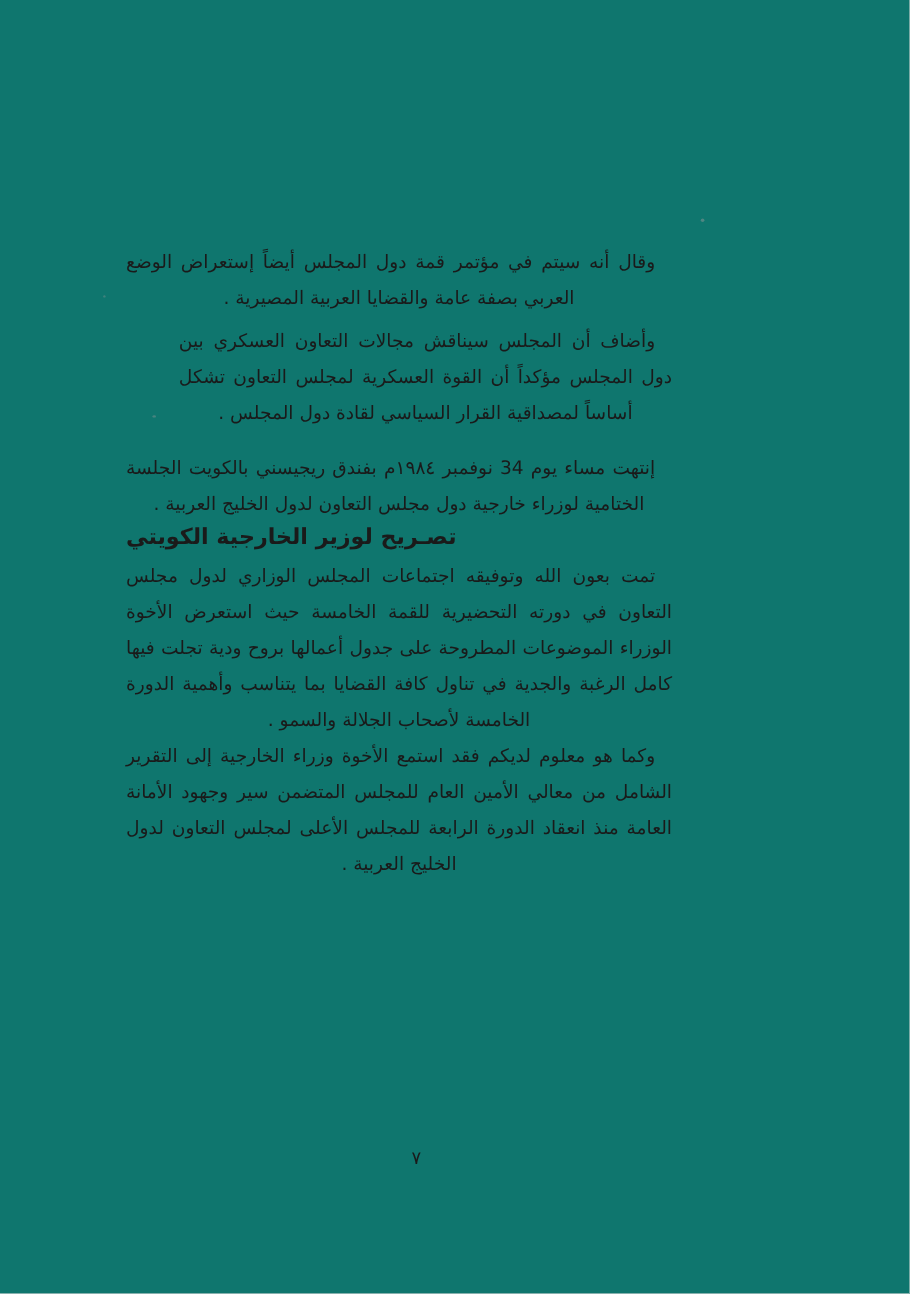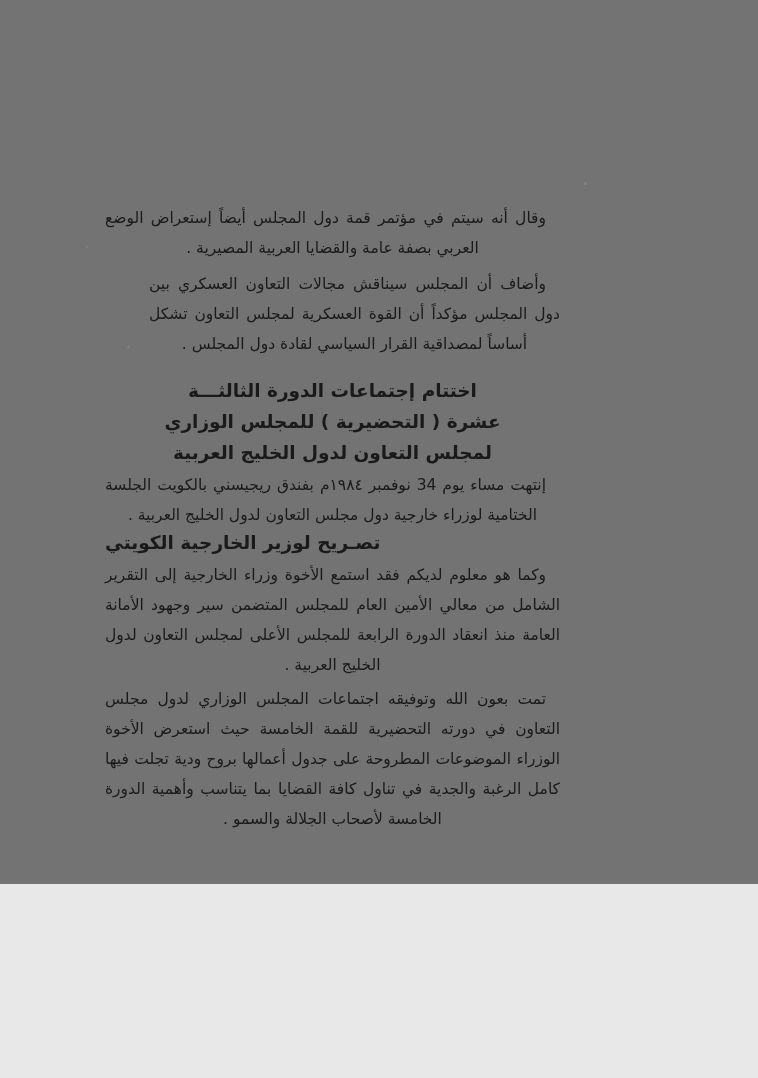--- a/index.html
+++ b/index.html
@@ -3,23 +3,23 @@
 <meta charset="utf-8">
 <style>
   html, body {
     margin: 0;
     padding: 0;
     background: #e8e8e8;
   }
   .page {
     position: relative;
     width: 758px;
-    height: 884px;
+    height: 1078px;
     margin: 0 auto;
-    background: #737373;
+    background: #0f766e;
     overflow: hidden;
     box-shadow: 0 0 4px rgba(0,0,0,.15);
   }
   .text-block {
     position: absolute;
     top: 203px;
     left: 105px;
     width: 455px;
     direction: rtl;
     font-family: "DejaVu Sans", sans-serif;
@@ -87,32 +87,27 @@
   <span class="speckle s1"></span>
   <span class="speckle s2"></span>
   <span class="speckle s3"></span>
 
   <div class="text-block">
 
     <div class="para h-p1">وقال أنه سيتم في مؤتمر قمة دول المجلس أيضاً إستعراض الوضع العربي بصفة عامة والقضايا العربية المصيرية .</div>
 
     <div class="para h-p2">وأضاف أن المجلس سيناقش مجالات التعاون العسكري بين دول المجلس مؤكداً أن القوة العسكرية لمجلس التعاون تشكل أساساً لمصداقية القرار السياسي لقادة دول المجلس .</div>
 
-    <div class="section-heading">
-      <div class="heading-line">اختتام إجتماعات الدورة الثالثـــة</div>
-      <div class="heading-line">عشرة ( التحضيرية ) للمجلس الوزاري</div>
-      <div class="heading-line">لمجلس التعاون لدول الخليج العربية</div>
-    </div>
 
     <div class="para h-p3">إنتهت مساء يوم 34 نوفمبر ١٩٨٤م بفندق ريجيسني بالكويت الجلسة الختامية لوزراء خارجية دول مجلس التعاون لدول الخليج العربية .</div>
 
     <div class="statement-heading">تصـريح لوزير الخارجية الكويتي</div>
 
 
+    <div class="para h-p5">تمت بعون الله وتوفيقه اجتماعات المجلس الوزاري لدول مجلس التعاون في دورته التحضيرية للقمة الخامسة حيث استعرض الأخوة الوزراء الموضوعات المطروحة على جدول أعمالها بروح ودية تجلت فيها كامل الرغبة والجدية في تناول كافة القضايا بما يتناسب وأهمية الدورة الخامسة لأصحاب الجلالة والسمو .</div>
+
     <div class="para h-p6">وكما هو معلوم لديكم فقد استمع الأخوة وزراء الخارجية إلى التقرير الشامل من معالي الأمين العام للمجلس المتضمن سير وجهود الأمانة العامة منذ انعقاد الدورة الرابعة للمجلس الأعلى لمجلس التعاون لدول الخليج العربية .</div>
-
-    <div class="para h-p5">تمت بعون الله وتوفيقه اجتماعات المجلس الوزاري لدول مجلس التعاون في دورته التحضيرية للقمة الخامسة حيث استعرض الأخوة الوزراء الموضوعات المطروحة على جدول أعمالها بروح ودية تجلت فيها كامل الرغبة والجدية في تناول كافة القضايا بما يتناسب وأهمية الدورة الخامسة لأصحاب الجلالة والسمو .</div>
 
   </div>
 
   <div class="page-number">٧</div>
 
 </div>
 
 </body></html>

